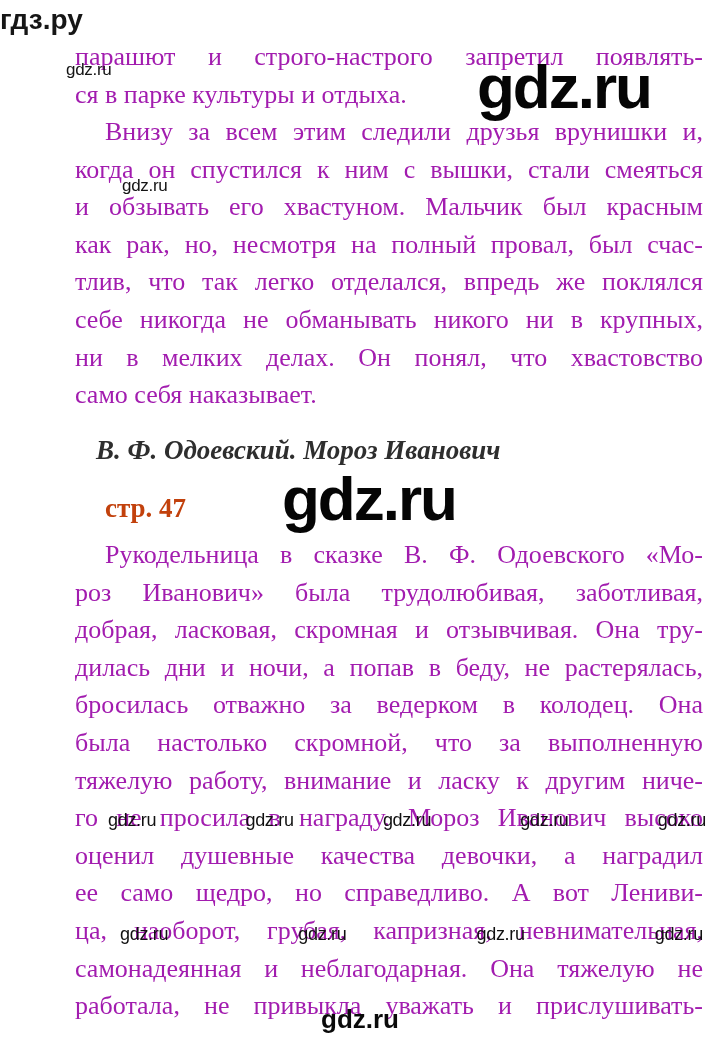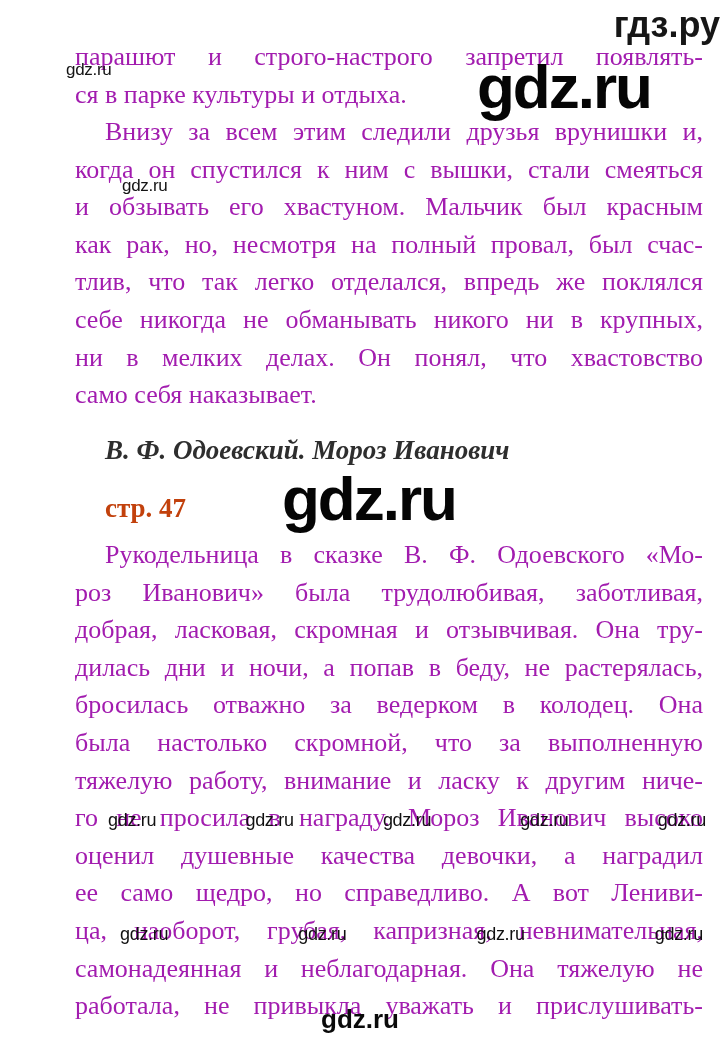--- a/index.html
+++ b/index.html
@@ -10,44 +10,44 @@
     background: #ffffff;
     overflow: hidden;
     font-family: "Liberation Serif", serif;
     color: #3a3a3a;
   }
   
   .site-header {
     position: absolute;
     top: 4px; left: 0;
     width: 100%;
-    text-align: right;
+    text-align: left;
     font-family: "Liberation Sans", sans-serif;
     font-weight: 700;
-    font-size: 36px;
+    font-size: 28px;
     color: #161616;
   }
   
   .textblock {
     position: absolute;
     left: 75px;
     width: 628px;
     font-size: 26px;
     line-height: 37.6px;
     color: #a21caf;
   }
   .line { text-align: left; }
   .line.just { text-align: justify; text-align-last: justify; }
   .line.indent { padding-left: 30px; }
   #para1 { top: 38px; }
   #para2 { top: 113px; }
   #para3 { top: 536px; }
   .section-heading {
     position: absolute;
-    top: 435px; left: 105px;
+    top: 435px; left: 96px;
     font-family: "Liberation Serif", serif;
     font-weight: 700;
     font-style: italic;
     font-size: 27px;
     color: #2e2e2e;
   }
   .page-label {
     position: absolute;
     top: 493px; left: 105px;
     font-weight: 700;

